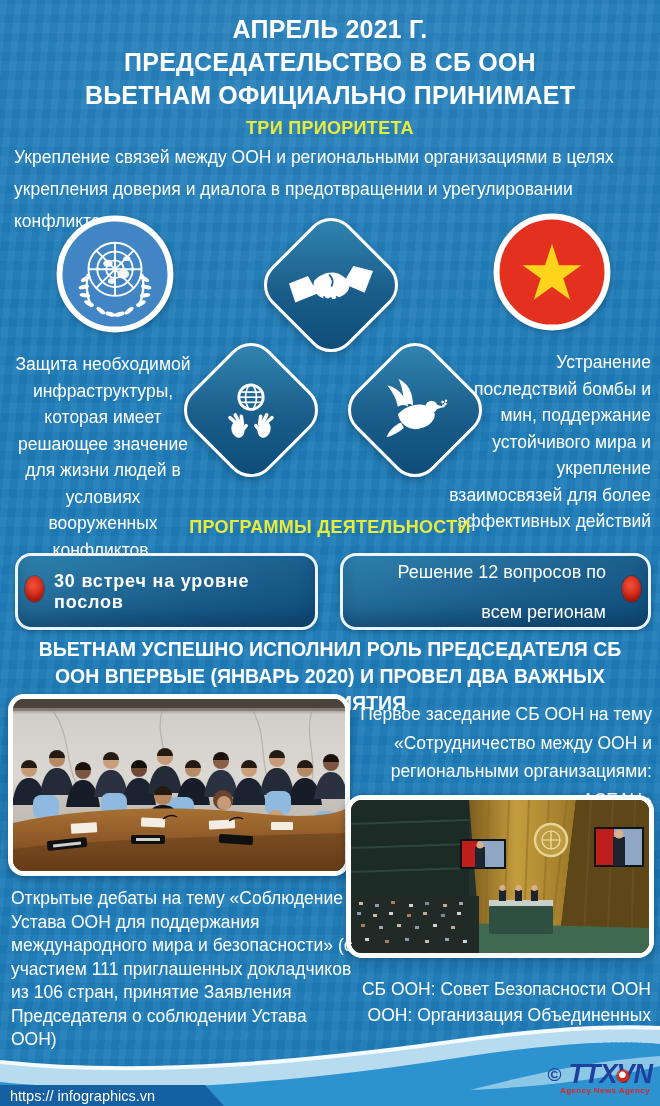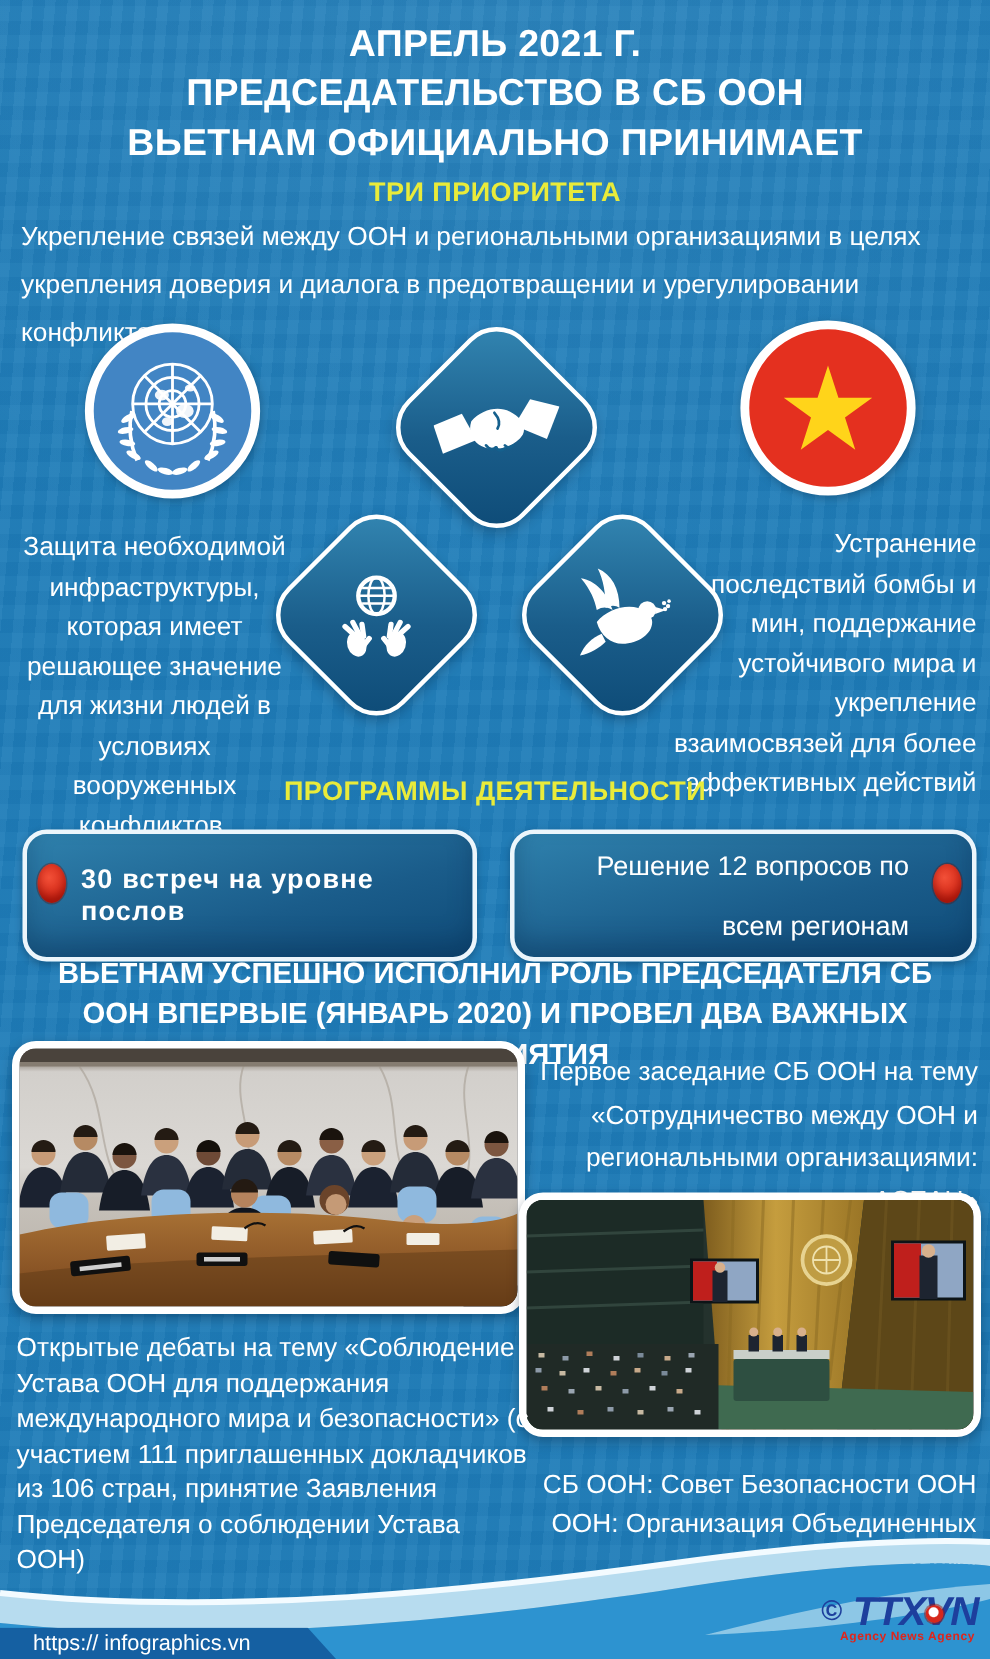--- a/index.html
+++ b/index.html
@@ -30,21 +30,21 @@
     background:linear-gradient(135deg,#3488b4 0%,#1a5d8a 55%,#0d4a76 100%);
     box-shadow:2px 3px 8px rgba(0,25,50,.3);}
   .diamond .inner{position:absolute;inset:0;transform:rotate(-45deg);
     display:flex;align-items:center;justify-content:center;}
   #d-handshake{left:276px;top:230px;}
   #d-globe{left:196px;top:355px;}
   #d-dove{left:360px;top:355px;}
   .side-par{position:absolute;font-size:17.5px;line-height:26.5px;}
   #par-left{left:12px;top:351px;width:182px;text-align:center;}
   #par-right{right:9px;top:337px;width:202px;text-align:right;margin-top:12px;}
-  .pill{position:absolute;top:553px;height:88px;border-radius:16px;border:3px solid #ecf5fb;
+  .pill{position:absolute;top:553px;height:77px;border-radius:16px;border:3px solid #ecf5fb;
     background:linear-gradient(165deg,#2f81ad 0%,#1a5c8a 60%,#0f4b78 100%);
     box-shadow:inset 0 -10px 16px rgba(3,30,60,.28), 0 2px 5px rgba(0,25,50,.3);
     display:flex;align-items:center;box-sizing:border-box;}
   #pill-left{left:15px;width:303px;padding-left:36px;font-size:18px;font-weight:bold;letter-spacing:.8px;}
   #pill-right{left:340px;width:311px;justify-content:flex-end;padding-right:42px;
     font-size:18px;line-height:40px;}
   #pill-right .lbl{width:228px;text-align:right;}
   .dot{position:absolute;width:19px;height:26px;border-radius:50%;
     background:radial-gradient(circle at 40% 35%,#f25038,#d02312 72%);
     box-shadow:0 0 0 1px rgba(100,15,5,.35), inset 0 -4px 6px rgba(90,0,0,.4);}
@@ -58,21 +58,21 @@
   #photo2{left:346px;top:795px;width:298px;height:153px;}
   .photo svg{display:block;width:100%;height:100%;}
   .caption{position:absolute;font-size:17.5px;}
   #cap-right{right:8px;top:700px;width:292px;text-align:right;line-height:28.5px;}
   #cap-left{left:11px;top:887px;width:342px;text-align:left;line-height:23.5px;}
   #abbr{right:9px;top:976px;width:300px;text-align:right;line-height:26px;}
   .waves{position:absolute;left:0;top:986px;width:660px;height:120px;}
   .waves svg{display:block;width:100%;height:100%;}
   .url-bar{position:absolute;left:0;top:1085px;width:224px;height:21px;background:#1560a2;
     clip-path:polygon(0 0,205px 0,224px 21px,0 21px);
-    display:flex;align-items:center;padding-left:22px;box-sizing:border-box;font-size:14.5px;}
+    display:flex;align-items:center;padding-left:10px;box-sizing:border-box;font-size:14.5px;}
   .ttxvn{position:absolute;right:8px;top:1059px;text-align:right;}
   .ttxvn .row1{display:flex;align-items:center;gap:7px;justify-content:flex-end;color:#1d3f9d;}
   .ttxvn .copy{font-size:19px;font-weight:bold;}
   .ttxvn .agency{font-size:27px;font-weight:bold;font-style:italic;letter-spacing:-1px;position:relative;}
   .ttxvn .globe-dot{position:absolute;right:23px;top:11px;width:12px;height:12px;border-radius:50%;
     background:radial-gradient(circle at 45% 40%, #fff 0 30%, #d6281c 38% 100%);
     box-shadow:0 0 0 1px rgba(160,20,10,.5);}
   .ttxvn .agency-sub{font-size:8px;font-weight:bold;color:#e0241a;letter-spacing:.4px;margin-top:-4px;padding-right:2px;}
 </style>
 </head>

